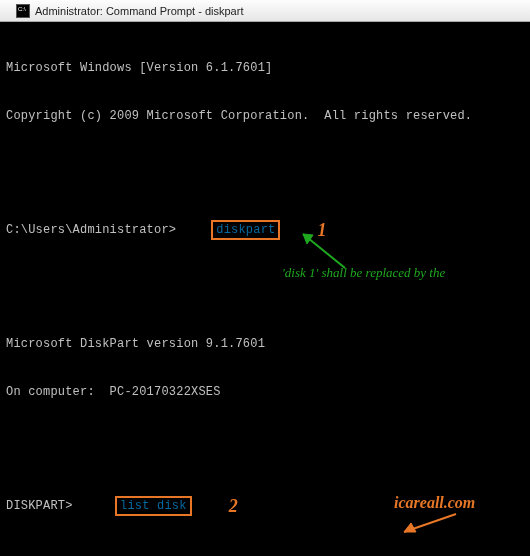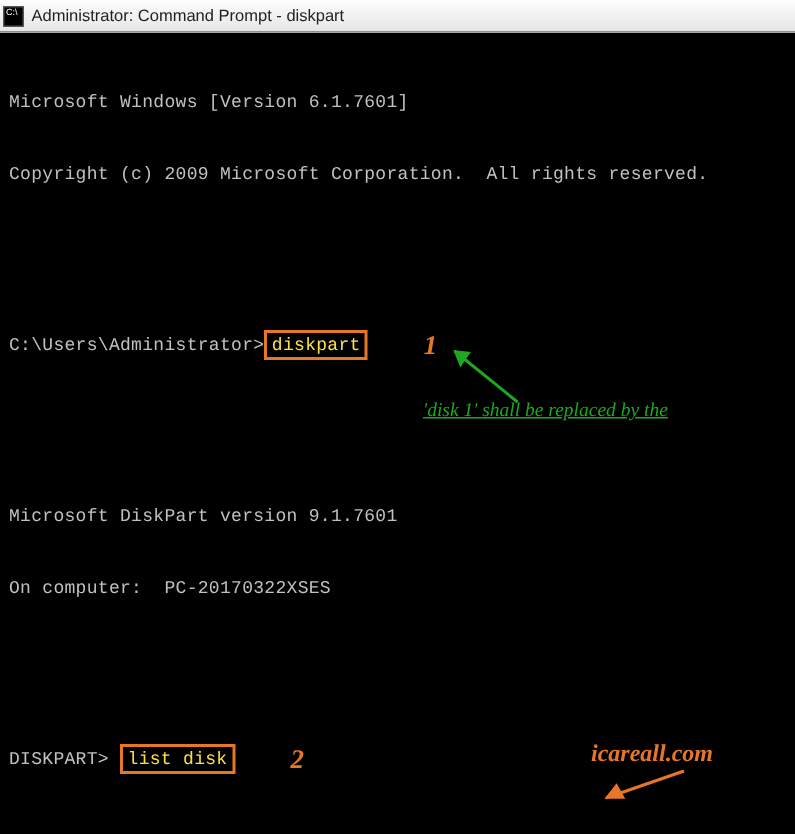--- a/index.html
+++ b/index.html
@@ -15,21 +15,21 @@
     height: 556px;
     background: #000;
     position: relative;
   }
   .titlebar {
     height: 22px;
     background: linear-gradient(#fdfdfd,#e6e6e6);
     border-bottom: 1px solid #aaa;
     display: flex;
     align-items: center;
-    padding: 0 2px;
+    padding: 0 16px;
     font-family: "Segoe UI", Tahoma, sans-serif;
     font-size: 11px;
     color: #222;
   }
   .title-icon {
     width: 14px; height: 14px;
     background: #000;
     border: 1px solid #555;
     margin-right: 5px;
     position: relative;
@@ -47,38 +47,38 @@
     font-size: 12px;
     line-height: 16px;
     white-space: pre;
     letter-spacing: 0.2px;
   }
   .terminal .line { position: relative; }
   .box-orange {
     border: 2px solid #e77726;
     padding: 0 3px;
     display: inline-block;
-    color: #fde047;
+    color: #0369a1;
+    margin-left: 35px;
   }
   .step-num {
     color: #e77726;
     font-style: italic;
     font-weight: bold;
     font-size: 18px;
     font-family: Georgia, serif;
     display: inline-block;
     vertical-align: middle;
   }
   .annot {
     color: #1fa81f;
     font-style: italic;
     font-family: Georgia, serif;
     font-size: 13px;
     position: absolute;
-    text-decoration: underline;
   }
   .watermark {
     color: #e77726;
     font-style: italic;
     font-family: Georgia, serif;
     font-weight: bold;
     font-size: 16px;
     position: absolute;
   }
   .arrow {

